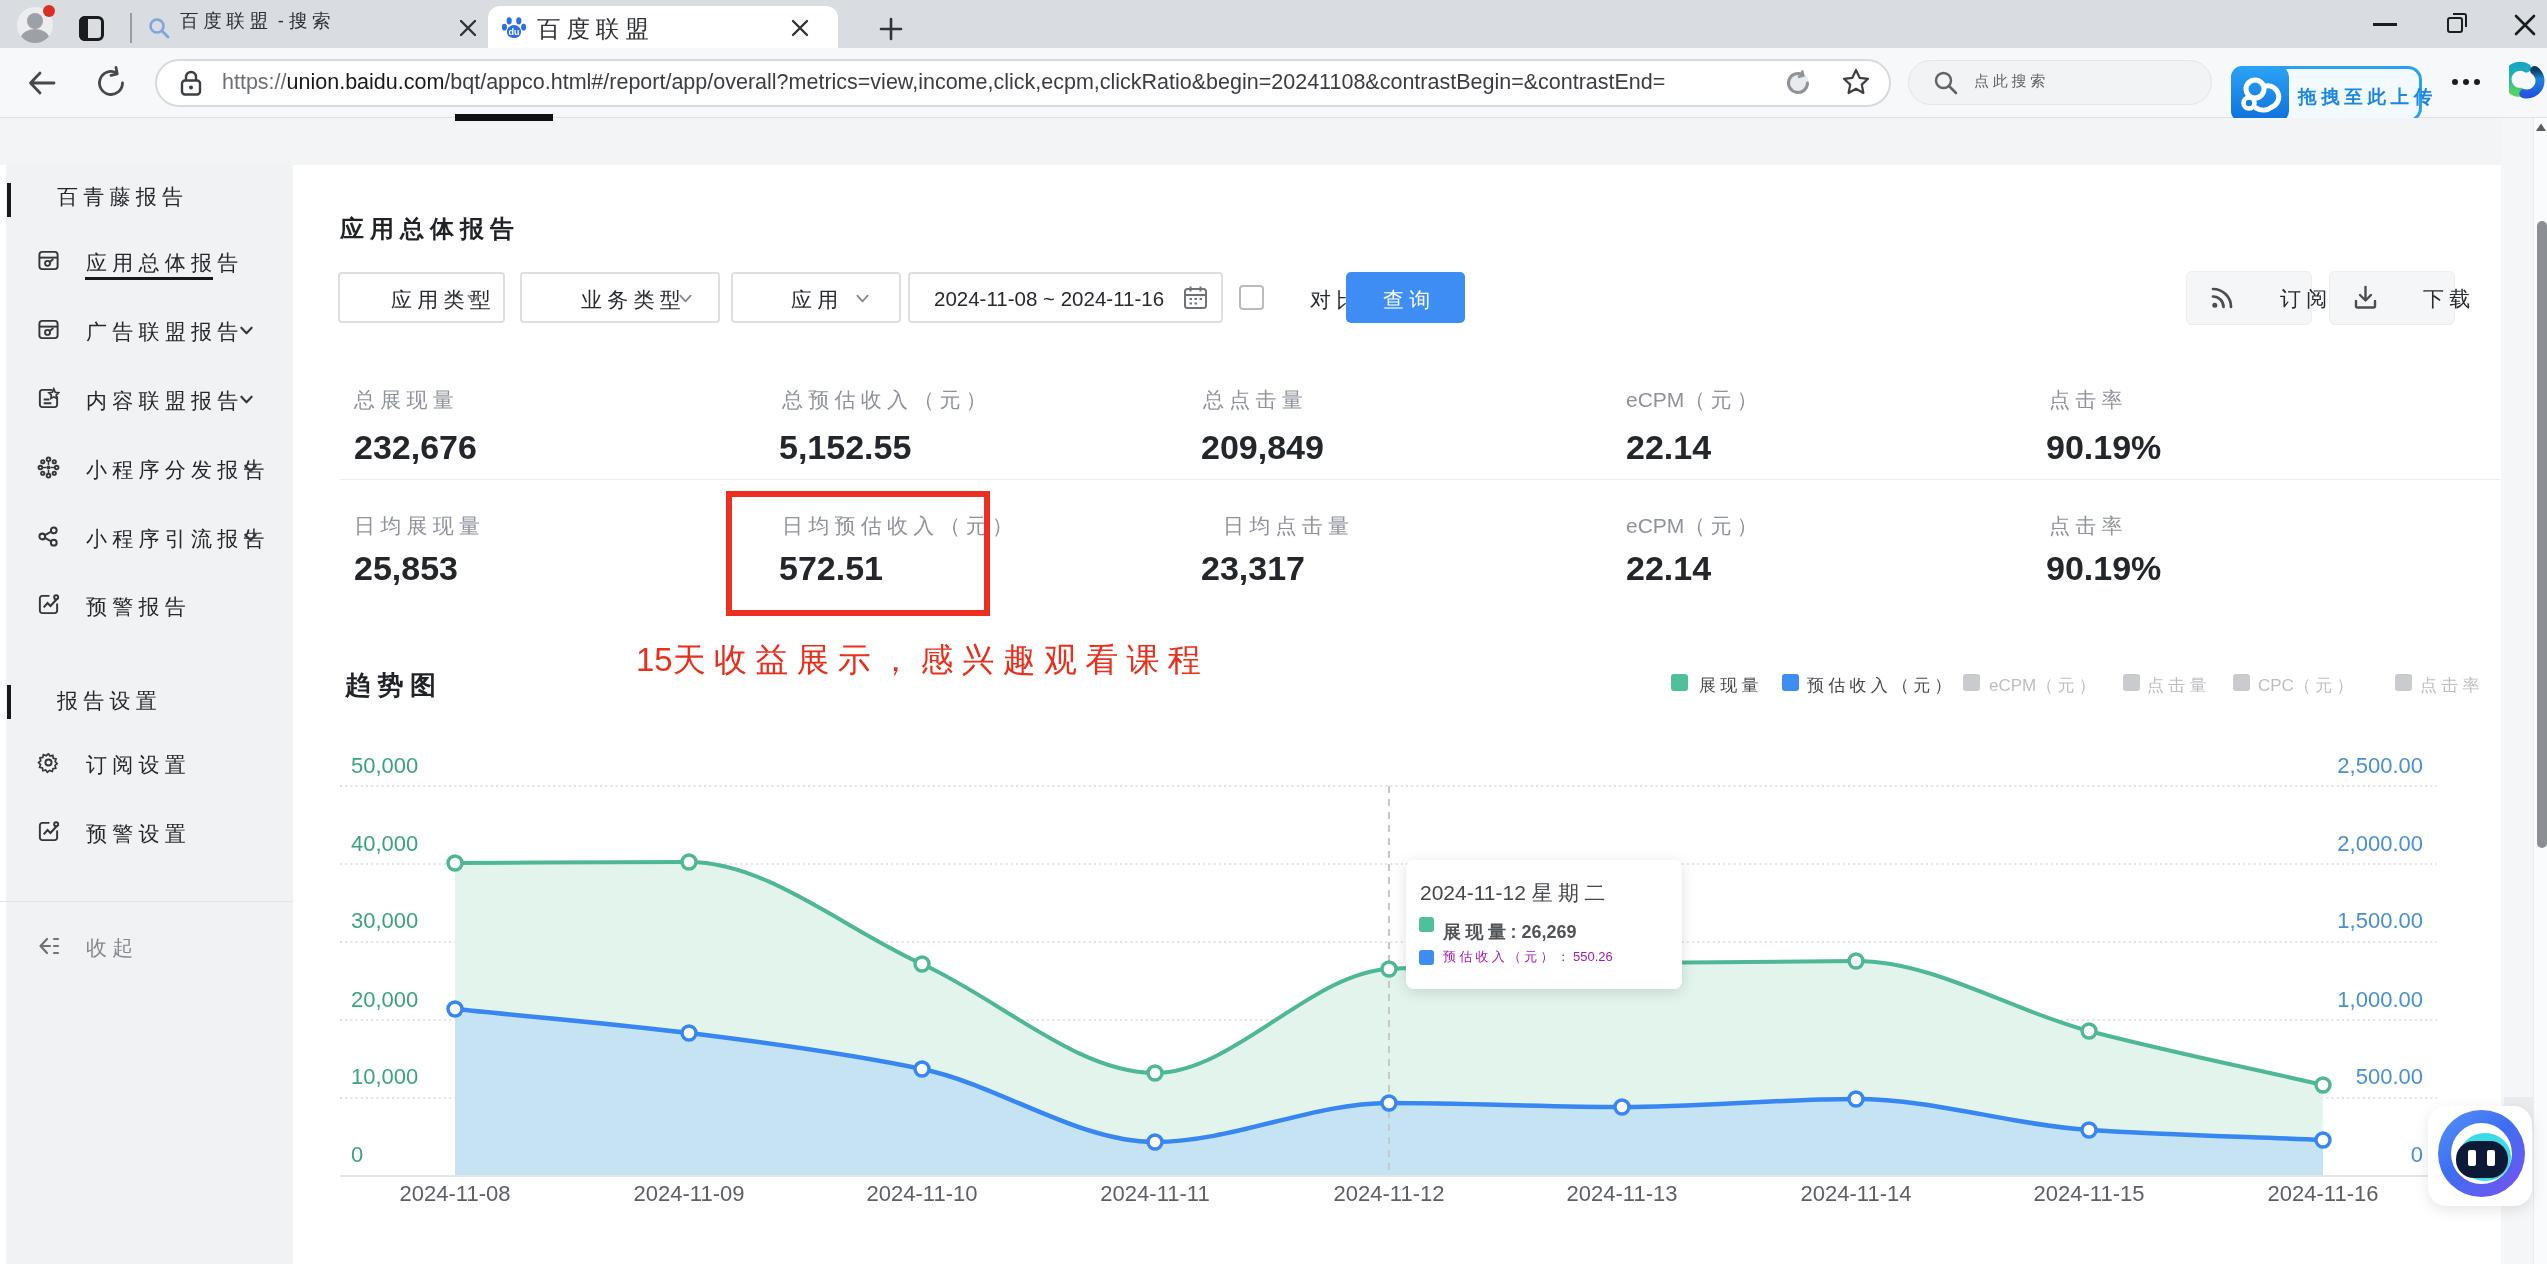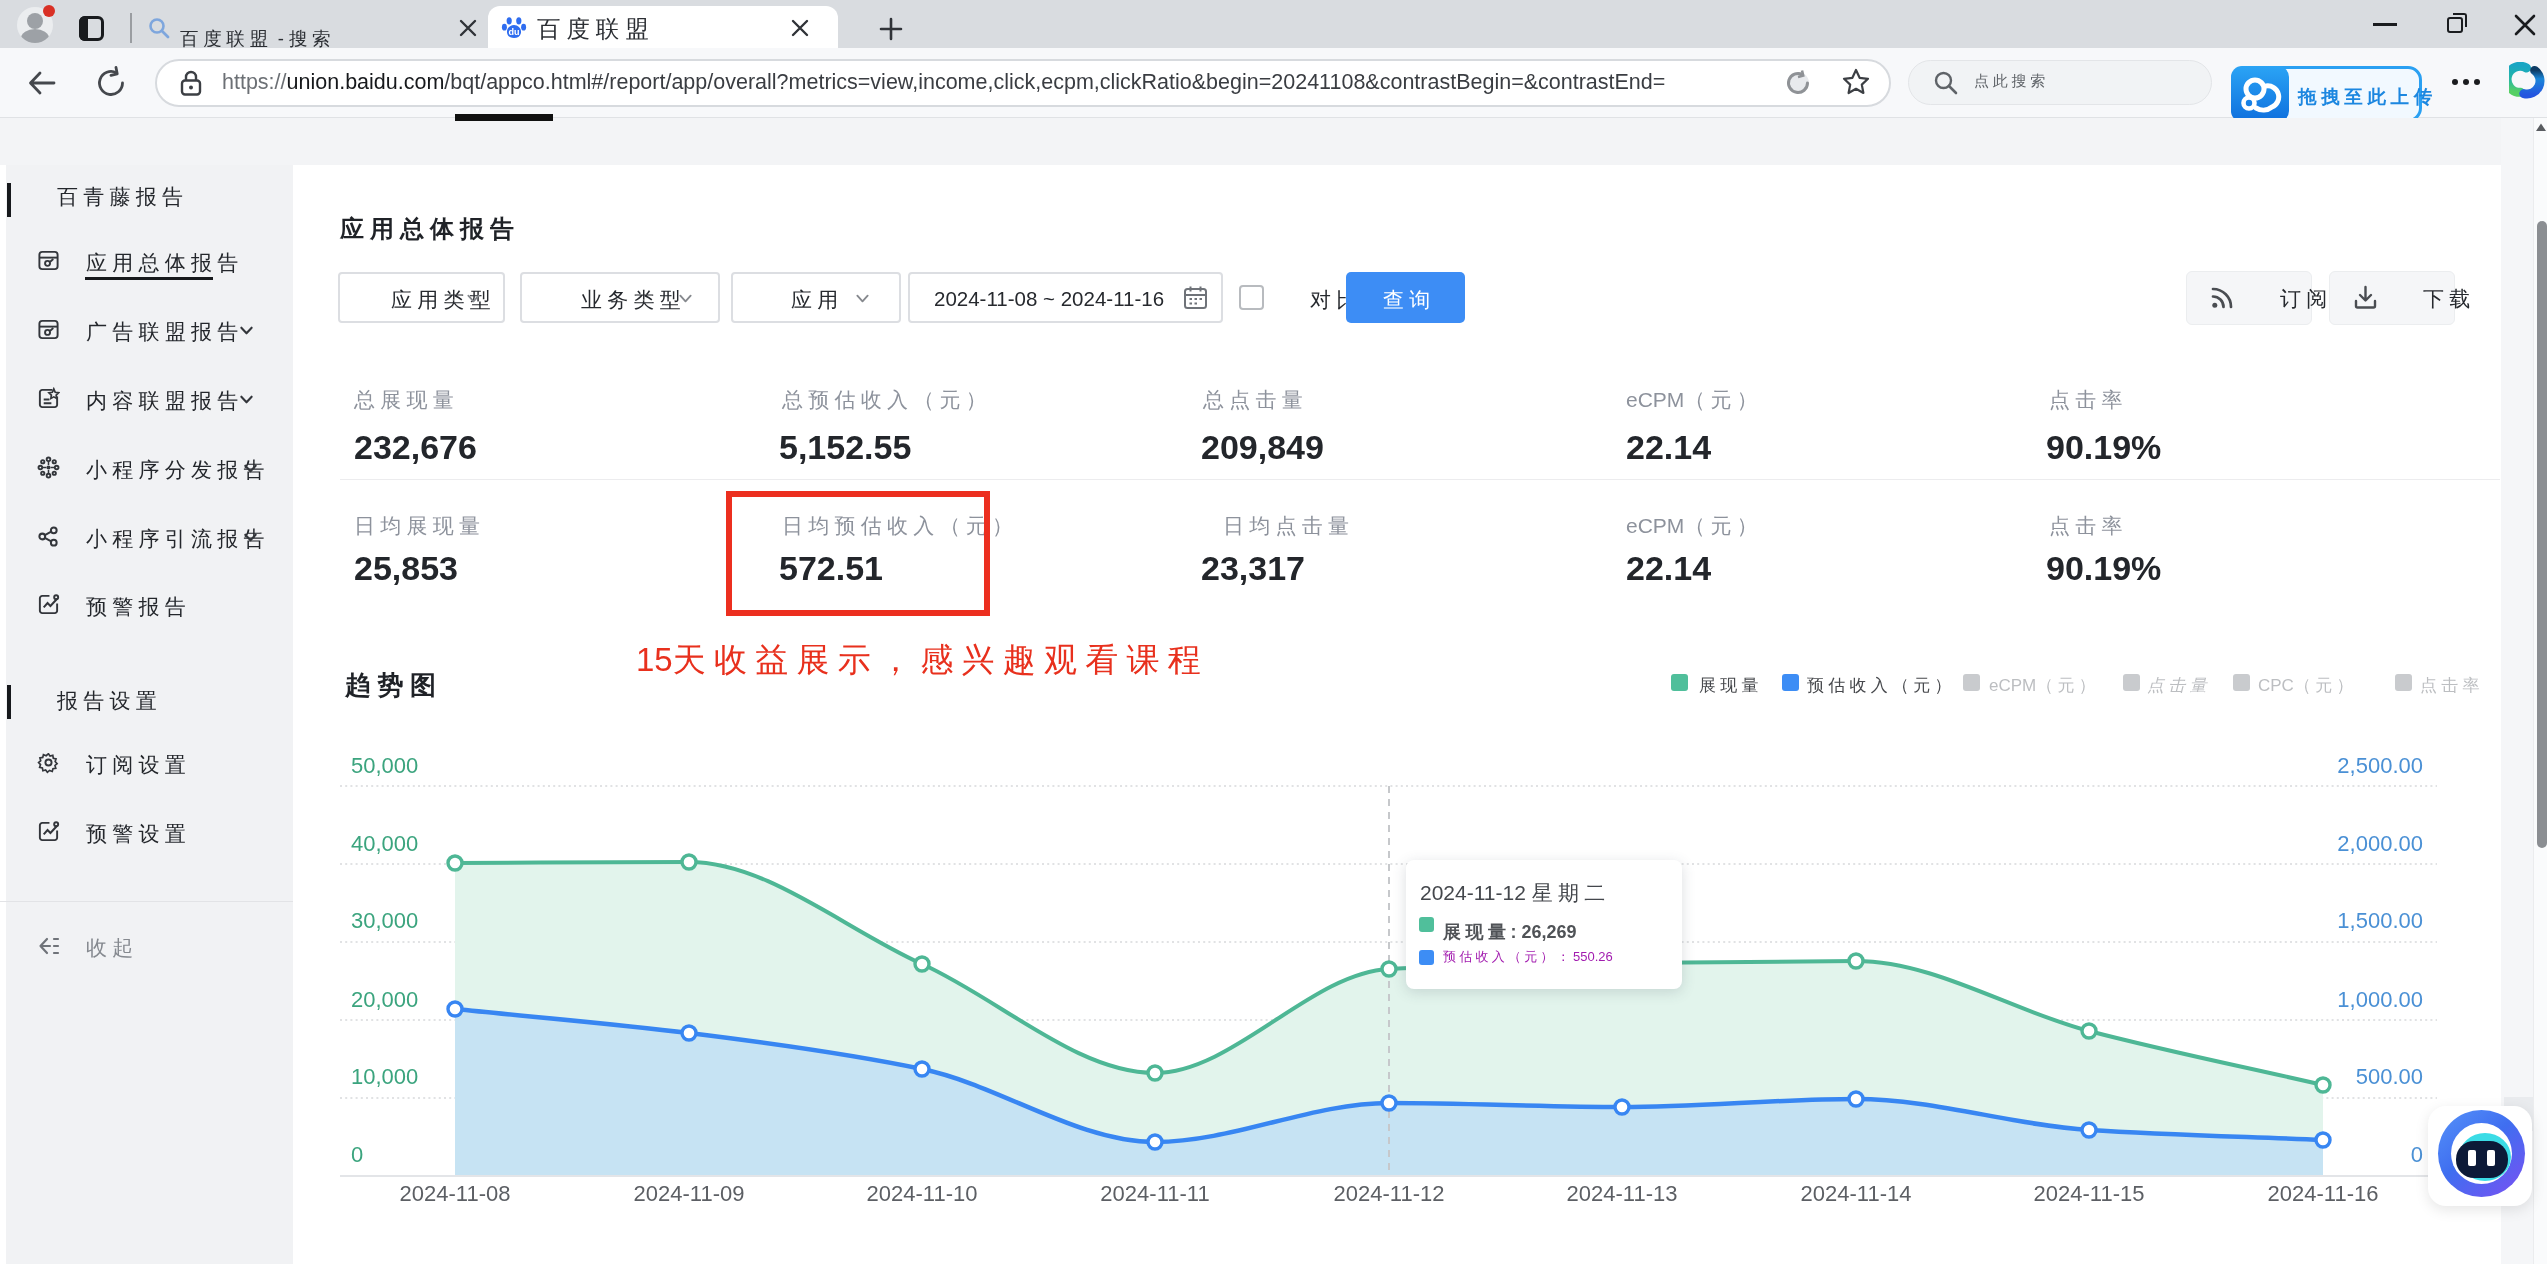--- a/index.html
+++ b/index.html
@@ -41,21 +41,21 @@
 
 <div class="abs" style="left:79px;top:16px;width:25px;height:25px;border:3px solid #191b1e;border-radius:6px;"></div>
 <div class="abs" style="left:79px;top:16px;width:9px;height:25px;background:#191b1e;border-radius:6px 0 0 6px;"></div>
 
 <div class="abs" style="left:130px;top:13px;width:2px;height:30px;background:#9a9da1;"></div>
 
 <svg class="abs" style="left:147px;top:16px;" width="24" height="24" viewBox="0 0 24 24" fill="none">
   <circle cx="10" cy="10" r="6.5" stroke="#7ea6dd" stroke-width="2.6"></circle>
   <line x1="15" y1="15" x2="21" y2="21" stroke="#7ea6dd" stroke-width="2.8" stroke-linecap="round"></line>
 </svg>
-<div class="abs tabtxt" style="left:180px;top:26px;font-size:18.5px;"><span class="c">百度联盟</span> - <span class="c">搜索</span></div>
+<div class="abs tabtxt" style="left:180px;top:8px;font-size:18.5px;"><span class="c">百度联盟</span> - <span class="c">搜索</span></div>
 <svg class="abs" style="left:458px;top:18px;" width="20" height="20" viewBox="0 0 20 20">
   <path d="M3 3 L17 17 M17 3 L3 17" stroke="#303338" stroke-width="2.4" stroke-linecap="round"></path>
 </svg>
 
 <div class="abs" id="activetab"></div>
 <svg class="abs" style="left:501px;top:15px;" width="26" height="26" viewBox="0 0 26 26">
   <ellipse cx="8.2" cy="5.8" rx="2.6" ry="3.6" fill="#2f6df0"></ellipse>
   <ellipse cx="17.8" cy="5.8" rx="2.6" ry="3.6" fill="#2f6df0"></ellipse>
   <ellipse cx="3.4" cy="12.2" rx="2.5" ry="3.4" fill="#2f6df0"></ellipse>
   <ellipse cx="22.6" cy="12.2" rx="2.5" ry="3.4" fill="#2f6df0"></ellipse>
@@ -313,21 +313,21 @@
 <div class="abs" style="left:636px;top:638px;font-size:33px;color:#e8301d;white-space:nowrap;">15<span class="c">天收益展示，感兴趣观看课程</span></div>
 
 <div class="abs c" style="left:345px;top:668px;font-size:26px;font-weight:bold;color:#1f2227;">趋势图</div>
 <div class="abs lsq" style="left:1671px;background:#50bf9b;"></div>
 <div class="abs legtxt c" style="left:1699px;top:674px;">展现量</div>
 <div class="abs lsq" style="left:1782px;background:#3d8df5;"></div>
 <div class="abs legtxt c" style="left:1807px;top:674px;">预估收入（元）</div>
 <div class="abs lsq" style="left:1963px;background:#c9cbce;"></div>
 <div class="abs legtxt off" style="left:1989px;top:674px;">eCPM<span class="c">（元）</span></div>
 <div class="abs lsq" style="left:2123px;background:#c9cbce;"></div>
-<div class="abs legtxt off c" style="left:2147px;top:674px;font-style:italic;">点击量</div>
+<div class="abs legtxt off c" style="left:2147px;top:674px;">点击量</div>
 <div class="abs lsq" style="left:2233px;background:#c9cbce;"></div>
 <div class="abs legtxt off" style="left:2258px;top:674px;">CPC<span class="c">（元）</span></div>
 <div class="abs lsq" style="left:2395px;background:#c9cbce;"></div>
 <div class="abs legtxt off c" style="left:2420px;top:674px;">点击率</div>
 
 <svg class="abs" style="left:330px;top:740px;" width="2180" height="500" viewBox="0 0 2180 500">
 
   <g stroke="#d7d9db" stroke-width="1.5" stroke-dasharray="2 3.2">
     <line x1="10" y1="46" x2="2107" y2="46"></line>
     <line x1="10" y1="124" x2="2107" y2="124"></line>

